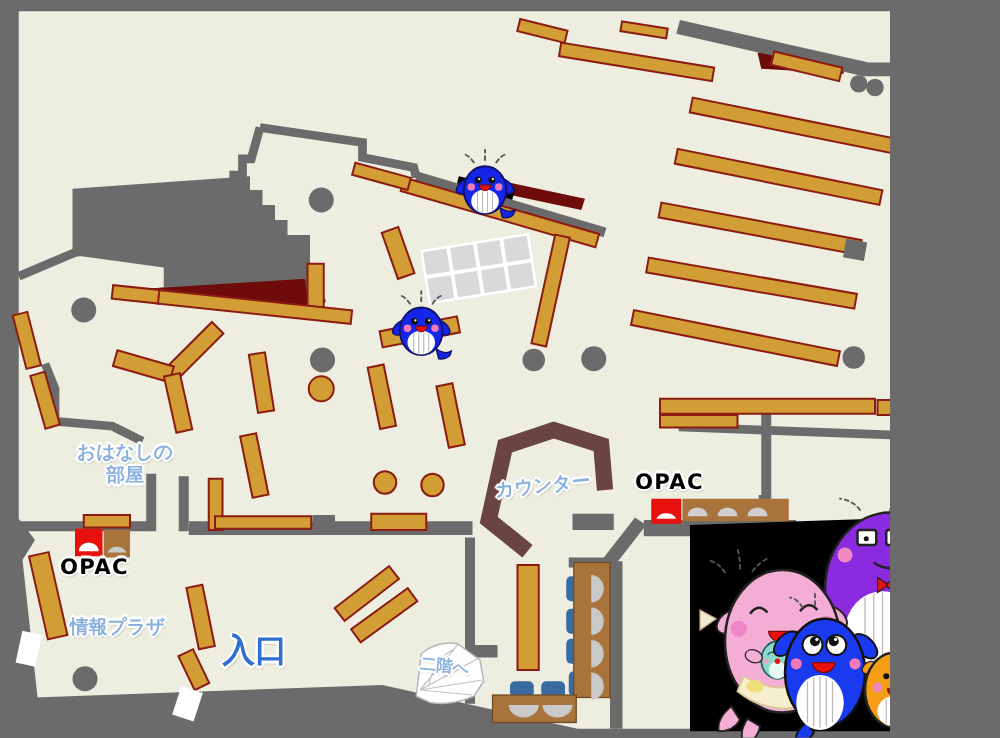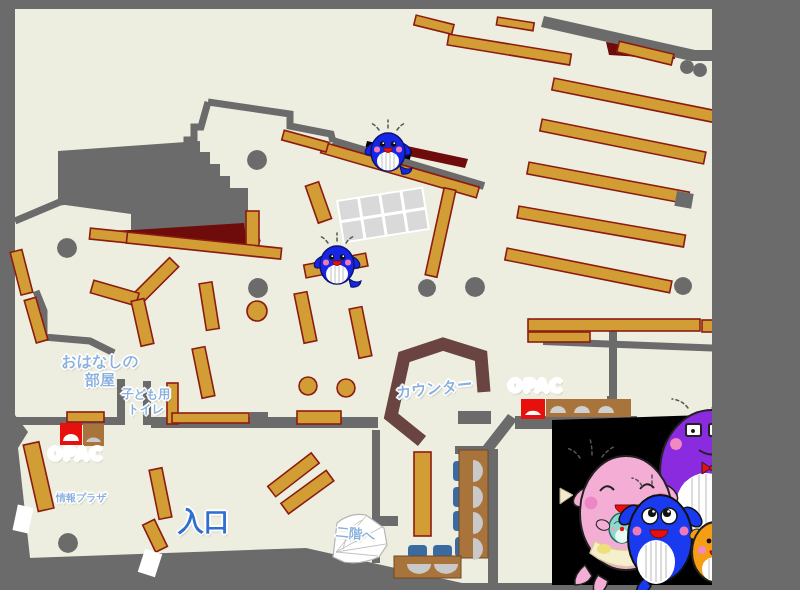--- a/index.html
+++ b/index.html
@@ -9,21 +9,21 @@
   .wall{fill:#6b6b6b;}
   .wline{stroke:#6b6b6b;fill:none;}
   .shelf{fill:#d29d35;stroke:#8c1c12;stroke-width:1.6;}
   .pillar{fill:#6b6b6b;}
   .darkred{fill:#6e0b0b;}
   .spout{fill:none;stroke:#555;stroke-width:1.5;stroke-dasharray:3 3;stroke-linecap:round;}
   .map-label{position:absolute;font-weight:bold;color:#8ab1de;white-space:nowrap;
      line-height:1.25;text-align:center;
      text-shadow:-1px -1px 0 #fff,1px -1px 0 #fff,-1px 1px 0 #fff,1px 1px 0 #fff,
                  -2px 0 0 #fff,2px 0 0 #fff,0 -2px 0 #fff,0 2px 0 #fff,1px 2px 2px rgba(0,0,0,.25);}
-  .lbl-red{color:#ffffff;letter-spacing:1px;}
+  .lbl-red{color:#000000;letter-spacing:1px;}
   .lbl-entrance{color:#2e6fd0;text-align:center;}
 </style>
 </head>
 <body>
 
 <div id="stage">
 <svg width="800" height="590" viewBox="0 0 800 590">
 
   <rect x="0" y="0" width="800" height="590" fill="#6b6b6b"></rect>
 
@@ -323,23 +323,19 @@
         <circle cx="737" cy="523" r="3.2" fill="#f49d15" stroke="#222"></circle>
       </g>
     </g>
   </g>
 </svg>
 
 <div class="map-label" style="left:52px;top:352px;width:96px;font-size:15px;">
   <span>おはなしの</span><br>
   <span>部屋</span>
 </div>
-<div class="map-label" style="left:113px;top:387px;width:66px;font-size:12px;">
-  <span>子ども用</span><br>
-  <span>トイレ</span>
-</div>
 <div class="map-label lbl-red" style="left:48px;top:444px;font-size:17px;">OPAC</div>
-<div class="map-label" style="left:56px;top:492px;font-size:10px;">情報プラザ</div>
+<div class="map-label" style="left:56px;top:492px;font-size:15px;">情報プラザ</div>
 <div class="map-label lbl-entrance" style="left:178px;top:505px;font-size:26px;">入口</div>
 <div class="map-label" style="left:336px;top:526px;font-size:13px;transform:rotate(6deg);">二階へ</div>
 <div class="map-label" style="left:396px;top:379px;font-size:15px;transform:rotate(-6deg);">カウンター</div>
 <div class="map-label lbl-red" style="left:508px;top:376px;font-size:17px;">OPAC</div>
 </div>
 
 </body></html>

